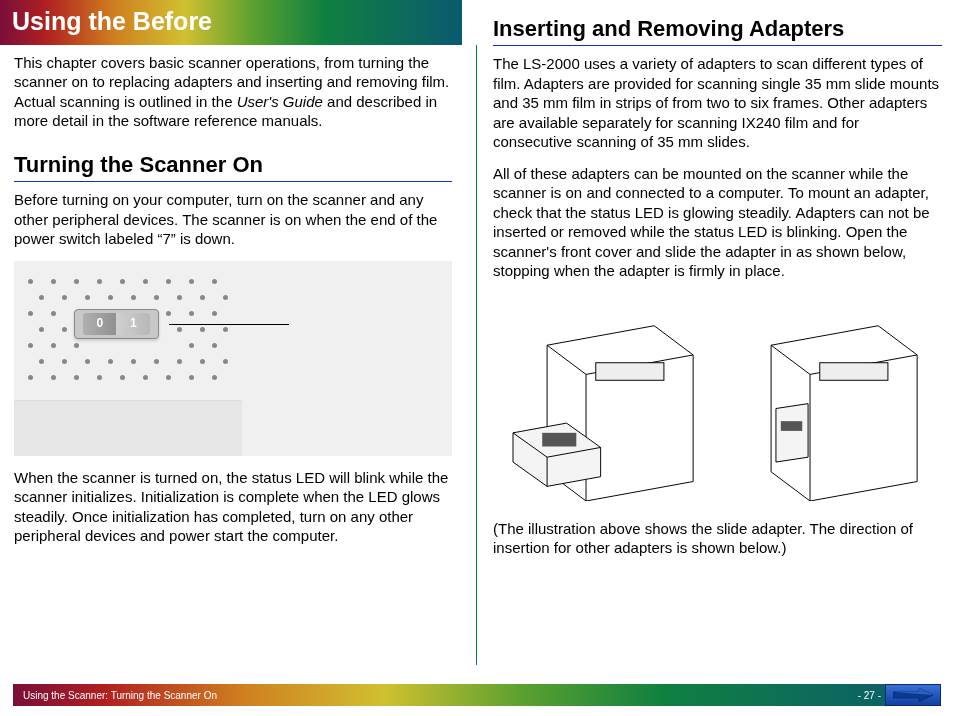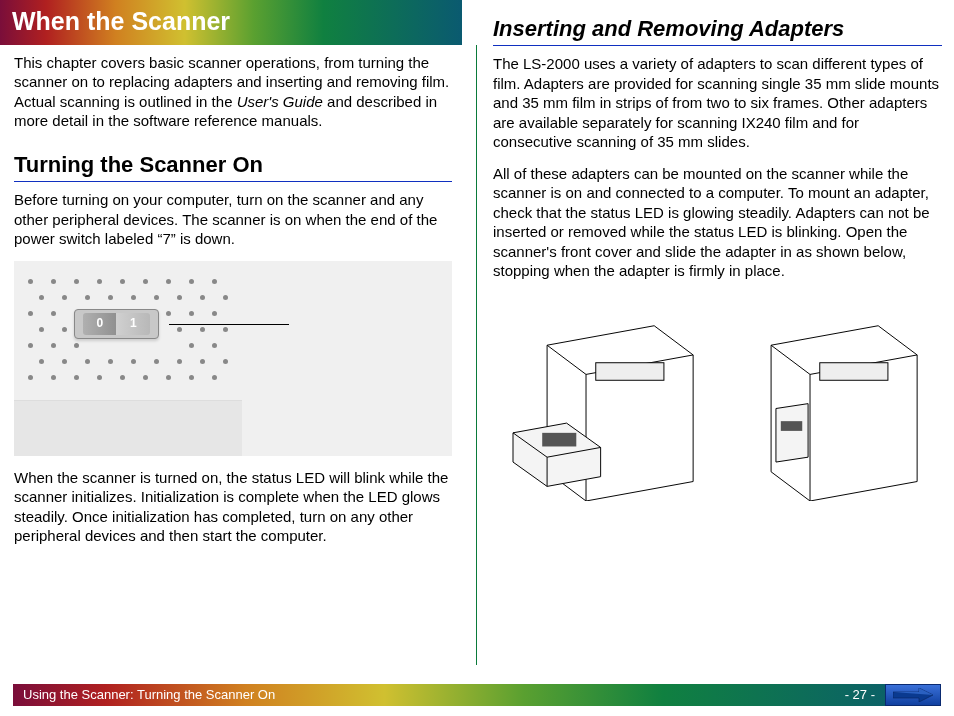--- a/index.html
+++ b/index.html
@@ -32,21 +32,21 @@
   .col-left { border-right: 1px solid #0a7a3a; padding-right: 24px; }
   .col-right { padding-left: 16px; }
   .intro { margin-bottom: 20px; }
   .section-title {
     font-size: 22px;
     font-weight: bold;
     border-bottom: 1.5px solid #1030c0;
     padding-bottom: 2px;
     margin-bottom: 8px;
   }
-  .col-right .section-title { margin-top: -38px; padding-top: 0; font-style: italic; }
+  .col-right .section-title { margin-top: -38px; padding-top: 0; }
   p { margin-bottom: 12px; }
   em { font-style: italic; }
 
   .figure-box {
     background: #f0f0f0;
     width: 100%;
     height: 195px;
     position: relative;
     margin-bottom: 12px;
   }
@@ -113,50 +113,50 @@
     position: relative;
   }
   .scanner svg { width: 100%; height: 100%; }
 
   .footer-bar {
     position: absolute;
     left: 13px; right: 13px; bottom: 10px;
     height: 22px;
     background: linear-gradient(90deg, #7a0e3a 0%, #b02020 10%, #d08020 25%, #d0c030 40%, #5aa030 55%, #108040 70%, #0a5a70 100%);
     color: #fff;
-    font-size: 13px;
+    font-size: 10px;
     display: flex;
     align-items: center;
     padding: 0 10px;
   }
   .footer-title { flex: 1; }
   .page-num {
     position: absolute;
-    right: 66px;
+    right: 60px;
     color: #fff;
     margin-left: 24px;
   }
   .next-arrow {
     position: absolute;
     bottom: 10px; right: 13px;
     width: 56px; height: 22px;
     background: linear-gradient(180deg, #3a70d8, #1040a0);
     border: 1px solid #0a2a70;
     display: flex;
     align-items: center;
     justify-content: center;
     cursor: pointer;
   }
   .next-arrow svg { width: 40px; height: 14px; }
 </style>
 </head>
 <body>
 
 <div class="header-bar">
-  <span>When the Scanner</span>
+  <span>Using the Before</span>
 </div>
 
 <div class="columns">
   <div class="col col-left">
     <p class="intro">This chapter covers basic scanner operations, from turning the scanner on to replacing adapters and inserting and removing film.  Actual scanning is outlined in the <em>User's Guide</em> and described in more detail in the software reference manuals.</p>
 
     <h2 class="section-title">Turning the Scanner On</h2>
     <p>Before turning on your computer, turn on the scanner and any other peripheral devices.  The scanner is on when the end of the power switch labeled “7” is down.</p>
 
     <div class="figure-box">
@@ -220,21 +220,21 @@
       <div class="switch">
         <div class="rocker">
           <span>0</span>
           <span>1</span>
         </div>
       </div>
       <div class="callout-line"></div>
       <div class="shelf"></div>
     </div>
 
-    <p>When the scanner is turned on, the status LED will blink while the scanner initializes.  Initialization is complete when the LED glows steadily.  Once initialization has completed, turn on any other peripheral devices and then start the computer.</p>
+    <p>When the scanner is turned on, the status LED will blink while the scanner initializes.  Initialization is complete when the LED glows steadily.  Once initialization has completed, turn on any other peripheral devices and power start the computer.</p>
   </div>
 
   <div class="col col-right">
     <h2 class="section-title">Inserting and Removing Adapters</h2>
     <p>The LS-2000 uses a variety of adapters to scan different types of film.  Adapters are provided for scanning single 35 mm slide mounts and 35 mm film in strips of from two to six frames.  Other adapters are available separately for scanning IX240 film and for consecutive scanning of 35 mm slides.</p>
     <p>All of these adapters can be mounted on the scanner while the scanner is on and connected to a computer.  To mount an adapter, check that the status LED is glowing steadily.  Adapters can not be inserted or removed while the status LED is blinking.  Open the scanner's front cover and slide the adapter in as shown below, stopping when the adapter is firmly in place.</p>
 
     <div class="scanner-figure">
       <div class="scanner">
         <svg viewBox="0 0 200 190">
@@ -257,20 +257,21 @@
             <polyline points="40,30 80,60 80,190" fill="none"></polyline>
             <polyline points="80,60 190,40" fill="none"></polyline>
             <rect x="90" y="48" width="70" height="18" fill="#eee"></rect>
             <polygon points="45,95 78,90 78,145 45,150" fill="#f4f4f4"></polygon>
             <rect x="50" y="108" width="22" height="10" fill="#555" stroke="none"></rect>
           </g>
         </svg>
       </div>
     </div>
 
+    <p>(The illustration above shows the slide adapter.  The direction of insertion for other adapters is shown below.)</p>
   </div>
 </div>
 
 <div class="footer-bar">
   <span class="footer-title">Using the Scanner:  Turning the Scanner On</span>
   <span class="page-num">- 27 -</span>
 </div>
 <div class="next-arrow">
   <svg viewBox="0 0 40 14">
     <polygon points="0,4 26,4 26,0 40,7 26,14 26,10 0,10" fill="#0a3a90" stroke="#06225a" stroke-width="0.6"></polygon>

